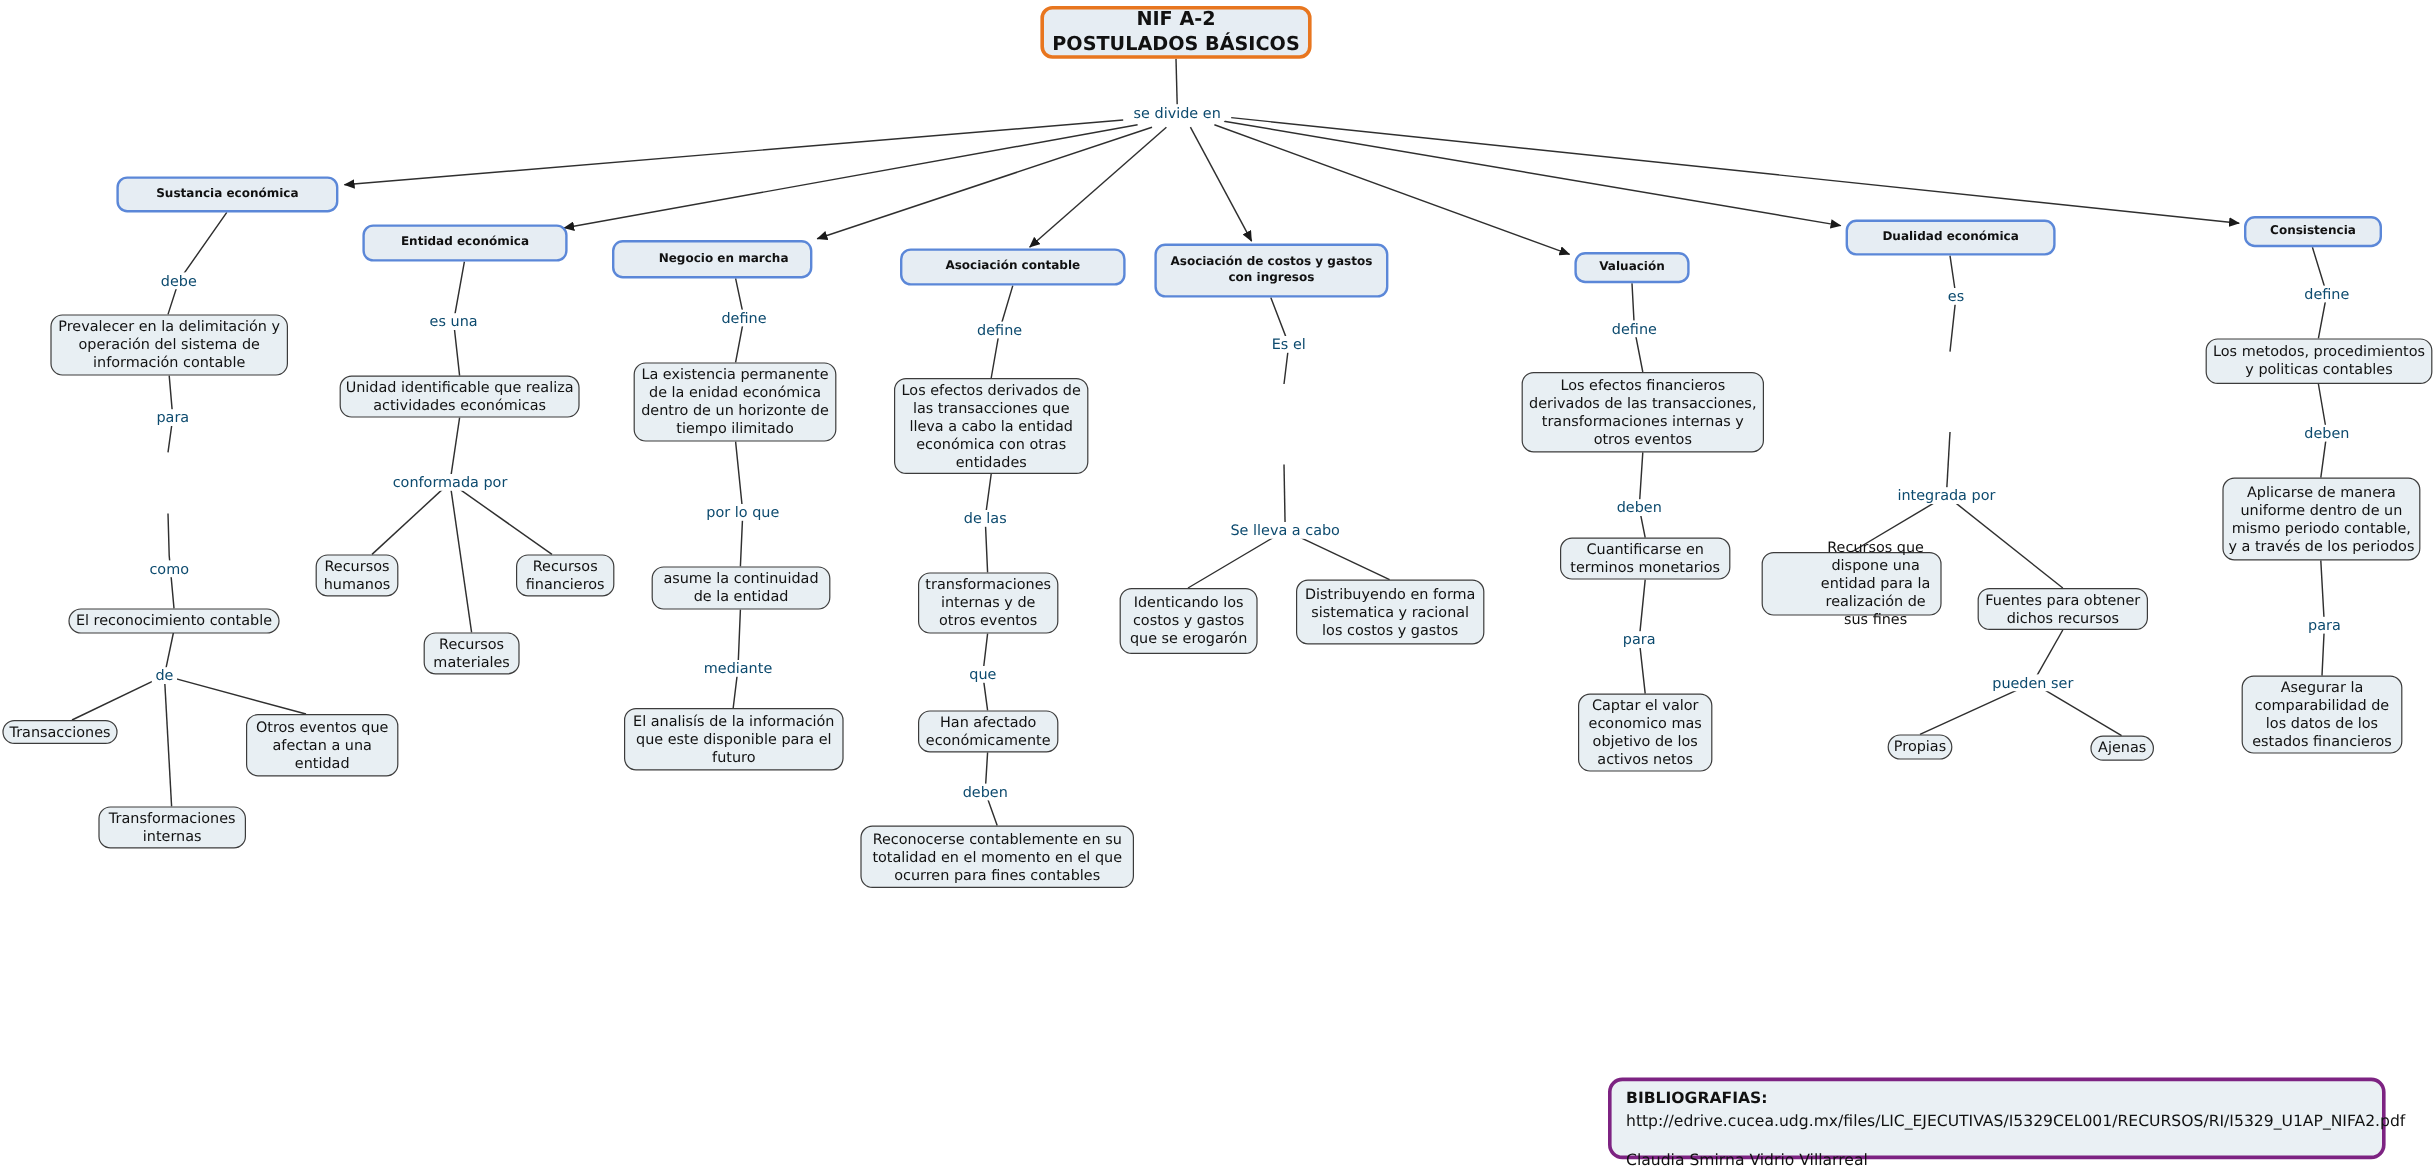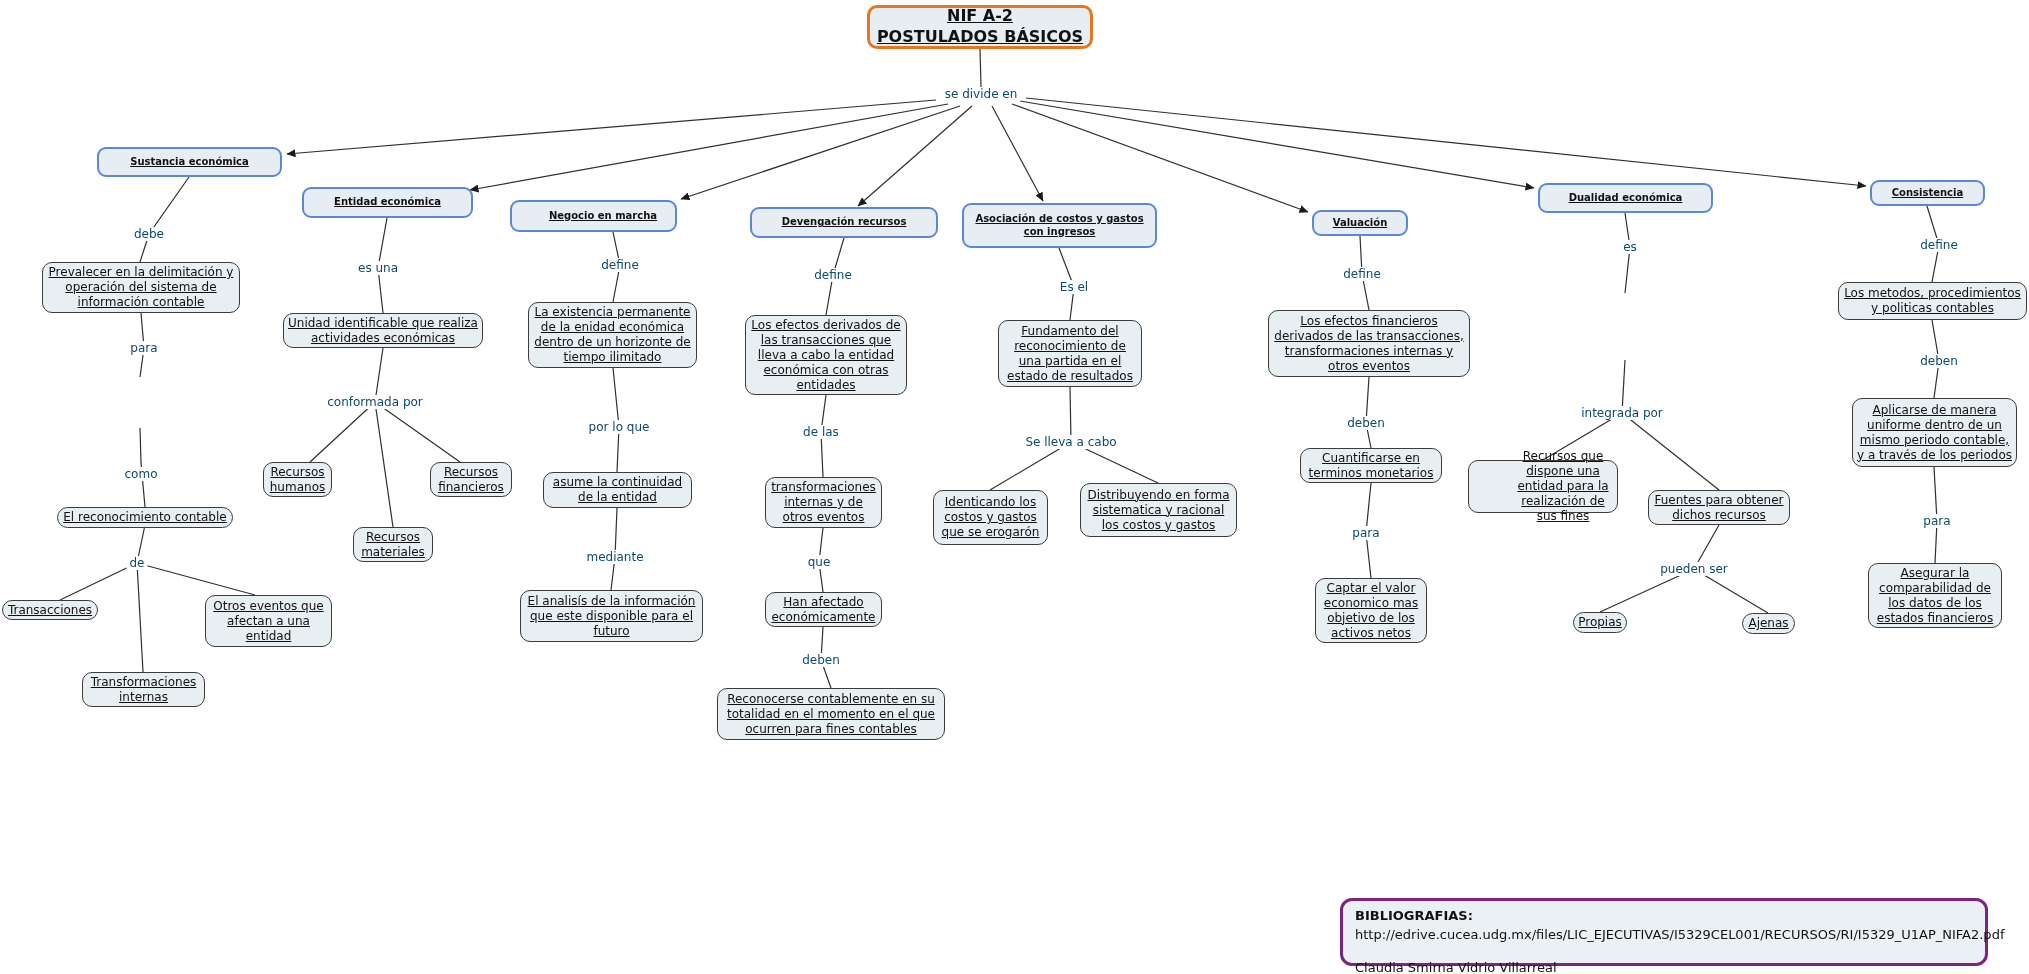--- a/index.html
+++ b/index.html
@@ -1,21 +1,21 @@
 <!DOCTYPE html>
 <html><head>
 <meta charset="utf-8">
 <style>
   html,body{margin:0;padding:0;background:#ffffff;}
   .map{position:relative;width:2029px;height:974px;background:#ffffff;
        font-family:"DejaVu Sans","Liberation Sans",sans-serif;color:#111;overflow:hidden;}
   .lines{position:absolute;left:0;top:0;width:2029px;height:974px;}
   .node{position:absolute;background:#e8eff3;border:1px solid #3c3c3c;border-radius:10px;
         display:flex;align-items:center;justify-content:center;text-align:center;
-        font-size:12px;line-height:1.25;padding:2px 4px;box-sizing:border-box;text-decoration:underline;}
+        font-size:12px;line-height:1.25;padding:2px 4px;box-sizing:border-box;}
   .pill{border-radius:12px;}
   .header{font-weight:bold;font-size:10px;border:2px solid #5b87d8;border-radius:9px;background:#e6edf3;}
   .title{font-weight:bold;font-size:16px;border:3px solid #e8761f;border-radius:10px;line-height:1.3;background:#e6edf3;}
   .label{position:absolute;background:#ffffff;font-size:12px;color:#0c4a6e;padding:0 3px;
          white-space:nowrap;transform:translate(-50%,-50%);}
   .biblio{position:absolute;left:1340px;top:898px;width:648px;height:68px;box-sizing:border-box;
           background:#eaf0f4;border:3px solid #7d2382;border-radius:12px;
           padding:6px 12px;font-size:13px;line-height:1.45;text-align:left;}
   .biblio .bold{font-weight:bold;}
   .biblio .author{margin-top:14px;}
@@ -93,21 +93,21 @@
       <div>NIF A-2</div>
       <div>POSTULADOS BÁSICOS</div>
     </div>
   </div>
 
   <div class="label" style="left:981px;top:94px;">se divide en</div>
 
   <div class="node header" style="left:97px;top:147px;width:185px;height:30px;">Sustancia económica</div>
   <div class="node header" style="left:302px;top:187px;width:171px;height:31px;">Entidad económica</div>
   <div class="node header" style="left:510px;top:200px;width:167px;height:32px;padding-left:23px;">Negocio en marcha</div>
-  <div class="node header" style="left:750px;top:207px;width:188px;height:31px;">Devengación recursos</div>
+  <div class="node header" style="left:750px;top:207px;width:188px;height:31px;">Asociación contable</div>
   <div class="node header" style="left:962px;top:203px;width:195px;height:45px;">Asociación de costos y gastos con ingresos</div>
   <div class="node header" style="left:1312px;top:210px;width:96px;height:26px;">Valuación</div>
   <div class="node header" style="left:1538px;top:183px;width:175px;height:30px;">Dualidad económica</div>
   <div class="node header" style="left:1870px;top:180px;width:115px;height:26px;">Consistencia</div>
 
   <div class="label" style="left:149px;top:234px;">debe</div>
   <div class="node" style="left:42px;top:262px;width:198px;height:51px;">Prevalecer en la delimitación y operación del sistema de información contable</div>
   <div class="label" style="left:144px;top:348px;">para</div>
   <div class="label" style="left:141px;top:463px;margin-top:11px;">como</div>
   <div class="node pill" style="left:57px;top:507px;width:176px;height:21px;">El reconocimiento contable</div>
@@ -133,21 +133,20 @@
   <div class="label" style="left:833px;top:275px;">define</div>
   <div class="node" style="left:745px;top:315px;width:162px;height:80px;">Los efectos derivados de las transacciones que lleva a cabo la entidad económica con otras entidades</div>
   <div class="label" style="left:821px;top:432px;">de las</div>
   <div class="node" style="left:765px;top:477px;width:117px;height:51px;">transformaciones internas y de otros eventos</div>
   <div class="label" style="left:819px;top:562px;">que</div>
   <div class="node" style="left:765px;top:592px;width:117px;height:35px;">Han afectado económicamente</div>
   <div class="label" style="left:821px;top:660px;">deben</div>
   <div class="node" style="left:717px;top:688px;width:228px;height:52px;">Reconocerse contablemente en su totalidad en el momento en el que ocurren para fines contables</div>
 
   <div class="label" style="left:1074px;top:287px;">Es el</div>
-  <div class="node" style="left:998px;top:320px;width:144px;height:67px;">Fundamento del reconocimiento de una partida en el estado de resultados</div>
   <div class="label" style="left:1071px;top:442px;">Se lleva a cabo</div>
   <div class="node" style="left:933px;top:490px;width:115px;height:55px;">Identicando los costos y gastos que se erogarón</div>
   <div class="node" style="left:1080px;top:483px;width:157px;height:54px;">Distribuyendo en forma sistematica y racional los costos y gastos</div>
 
   <div class="label" style="left:1362px;top:274px;">define</div>
   <div class="node" style="left:1268px;top:310px;width:202px;height:67px;">Los efectos financieros derivados de las transacciones, transformaciones internas y otros eventos</div>
   <div class="label" style="left:1366px;top:423px;">deben</div>
   <div class="node" style="left:1300px;top:448px;width:142px;height:35px;">Cuantificarse en terminos monetarios</div>
   <div class="label" style="left:1366px;top:533px;">para</div>
   <div class="node" style="left:1315px;top:578px;width:112px;height:65px;">Captar el valor economico mas objetivo de los activos netos</div>

